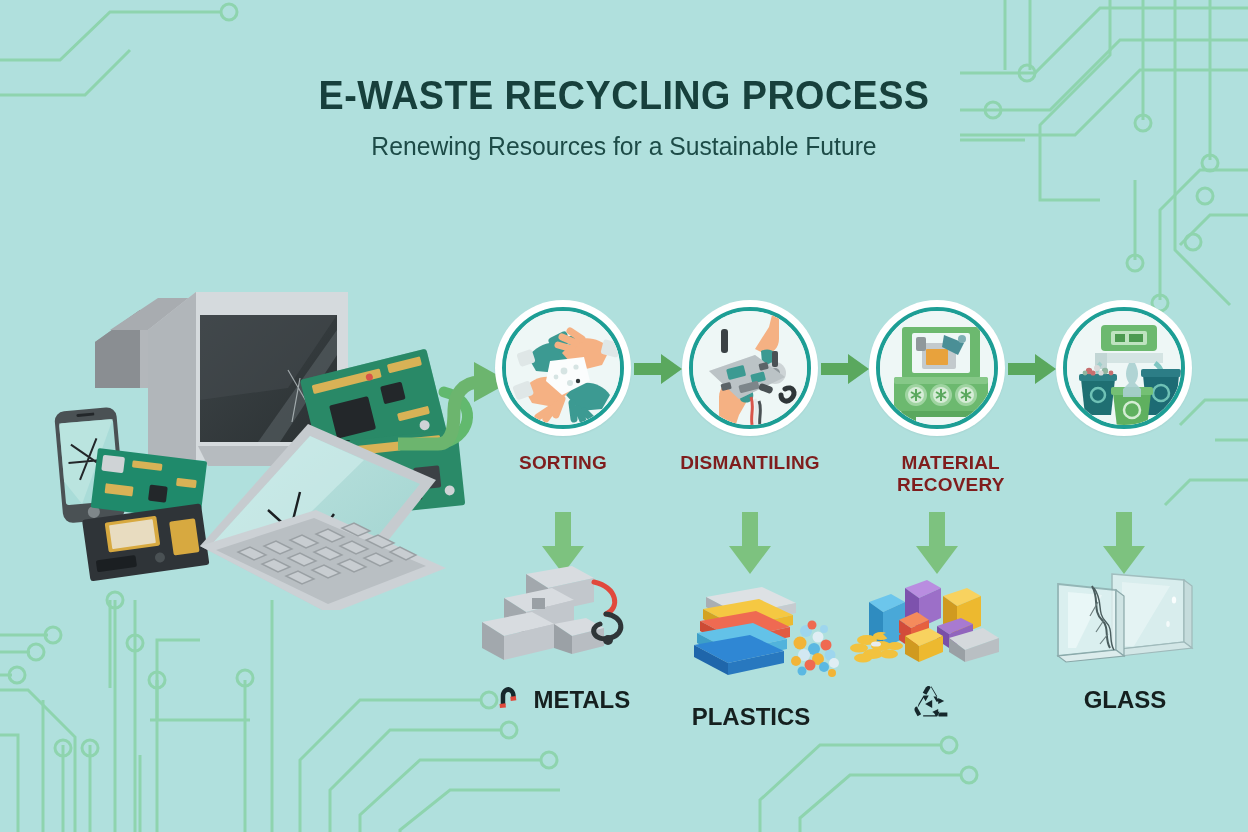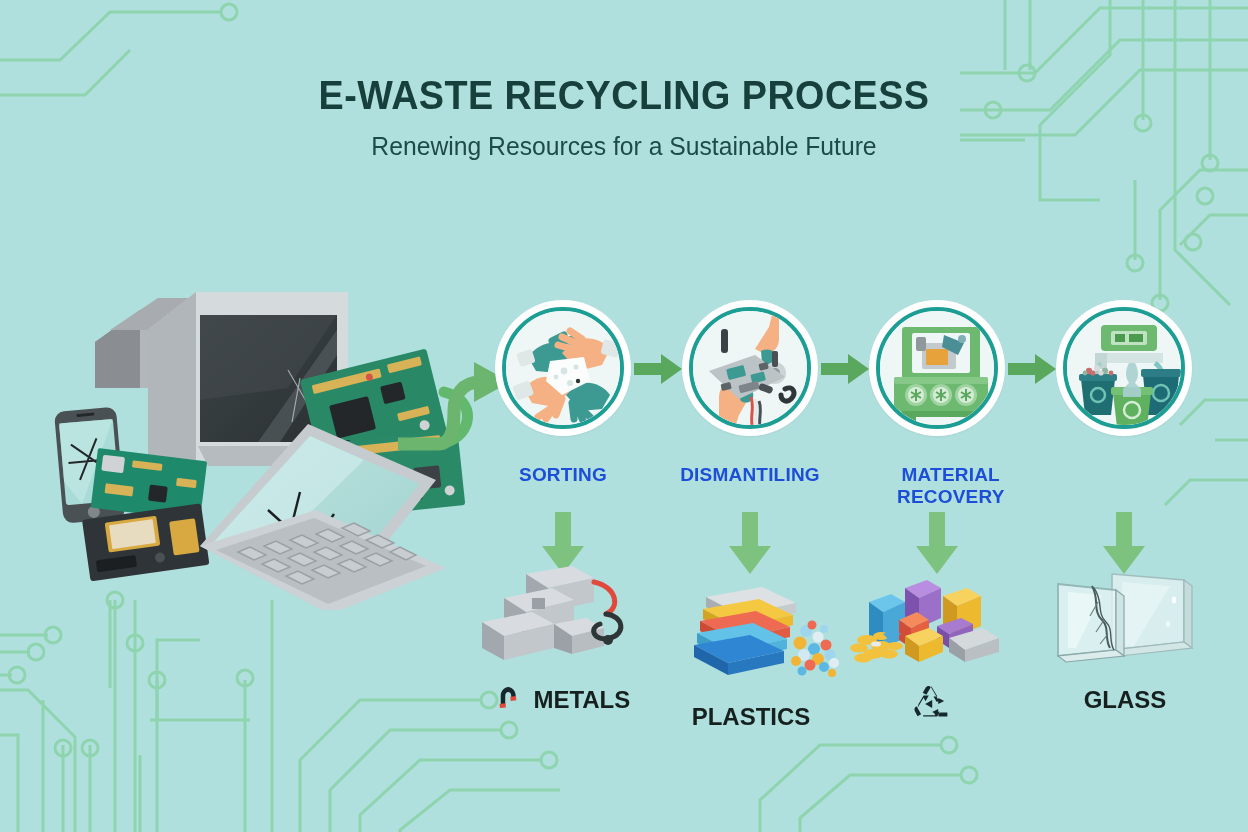--- a/index.html
+++ b/index.html
@@ -37,22 +37,22 @@
     background:#ffffff;
     box-shadow:0 1px 2px rgba(0,0,0,0.05);
   }
   .step .inner-ring {
     position:absolute; left:7px; top:7px; right:7px; bottom:7px;
     border-radius:50%; border:4px solid #1d9e95;
     background:#eef7f6; overflow:hidden;
   }
   .step .art { position:absolute; left:0; top:0; width:122px; height:122px; }
   .step-label {
-    position:absolute; top:164px; left:50%; transform:translateX(-50%);
-    font-size:19px; font-weight:bold; color:#1d4ed8; white-space:nowrap;
+    position:absolute; top:152px; left:50%; transform:translateX(-50%);
+    font-size:19px; font-weight:bold; color:#7f1d1d; white-space:nowrap;
     letter-spacing:0.2px;
     font-family:"Liberation Sans", sans-serif;
   }
   .step-label.two-line { white-space:pre-line; line-height:1.18; text-align:center;
     left:28px; transform:none; }
 
   
   .output { position:absolute; width:190px; height:160px; }
   .output .art { position:absolute; left:0; top:0; width:190px; height:110px; }
   .output-label {

